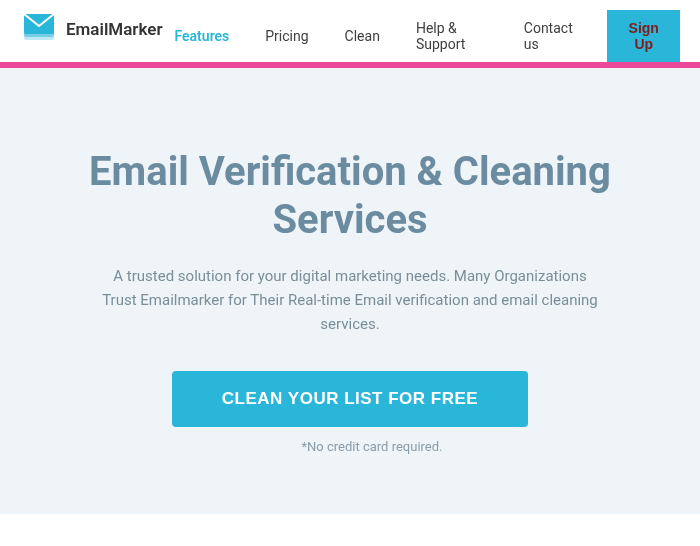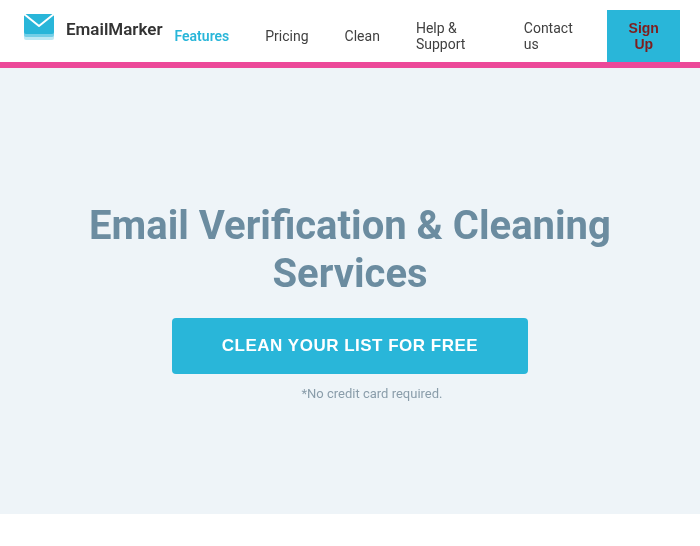--- a/index.html
+++ b/index.html
@@ -146,15 +146,16 @@
     <a class="nav-item">Pricing</a>
     <a class="nav-item">Clean</a>
     <a class="nav-item">Help &amp; Support</a>
     <a class="nav-item">Contact us</a>
     <button class="signup-btn">Sign Up</button>
   </nav>
 </header>
 
 <section class="hero">
   <h1 class="hero-title">Email Verification &amp; Cleaning Services</h1>
+  <p class="hero-subtitle">A trusted solution for your digital marketing needs. Many Organizations Trust Emailmarker for Their Real-time Email verification and email cleaning services.</p>
   <button class="cta-btn">Clean Your List For Free</button>
   <span class="no-cc">*No credit card required.</span>
 </section>
 
 </body></html>

